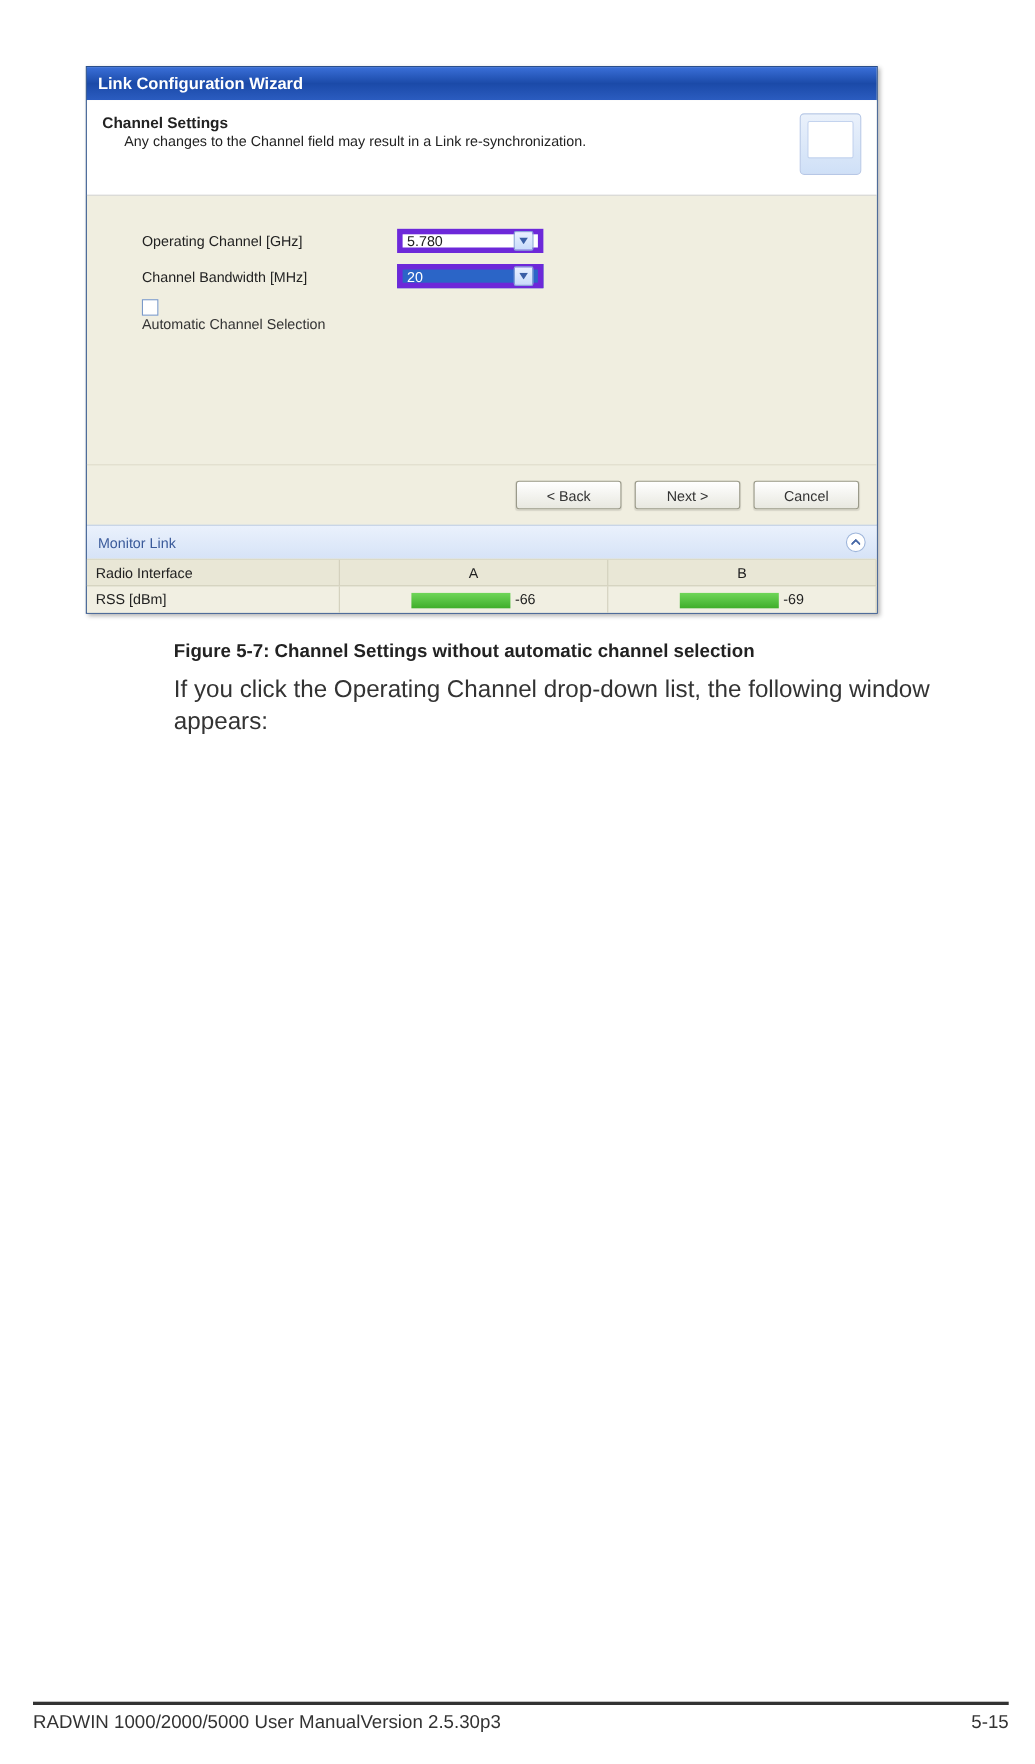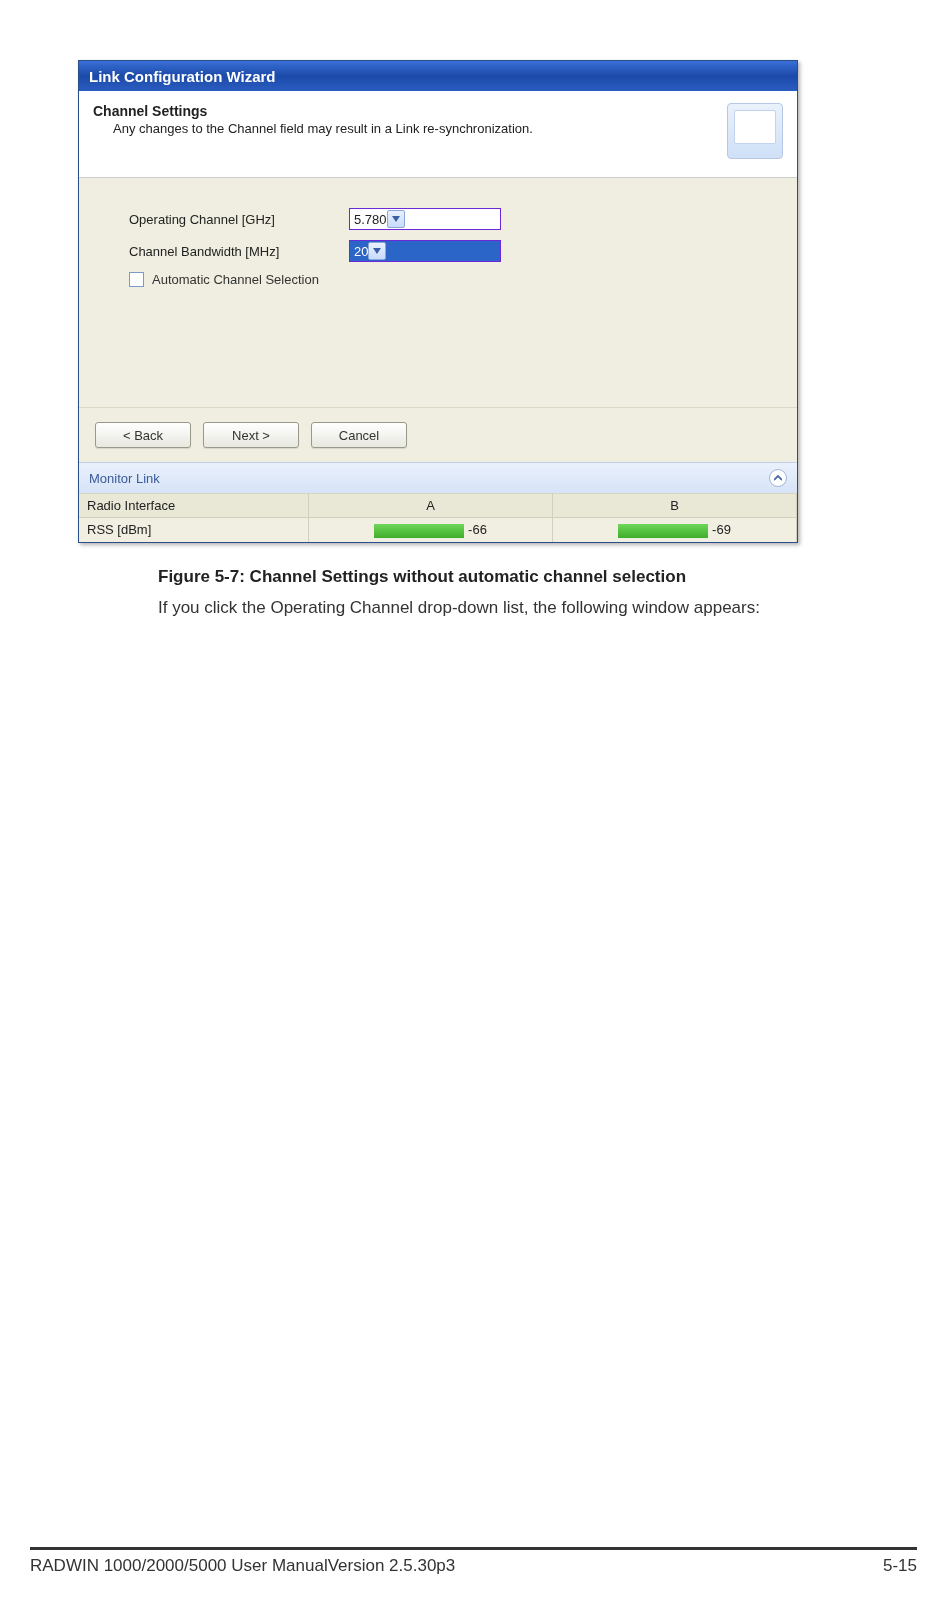--- a/index.html
+++ b/index.html
@@ -52,51 +52,54 @@
     padding: 30px 40px 120px 50px;
     background: #f0eee0;
     position: relative;
   }
   .form-row {
     display: flex;
     align-items: center;
     margin-bottom: 10px;
     font-size: 13px;
     color: #222;
+    gap: 12px;
   }
   .form-row label { width: 220px; }
   .select {
-    width: 152px; height: 22px;
-    border: 1px solid #6d28d9;
+    width: 133px; height: 22px;
+    border: 5px solid #6d28d9;
     background: #fff;
     font-size: 13px;
     padding: 1px 4px;
     display: flex;
+    justify-content: space-between;
     align-items: center;
   }
   .select.hl { background: #2b65c7; color: #fff; }
   .dd-btn {
     width: 18px; height: 18px;
     background: linear-gradient(to bottom,#e9f1ff,#c8dbfb);
     border: 1px solid #8aa7d8;
     border-radius: 2px;
     display: flex; align-items: center; justify-content: center;
   }
   .dd-btn svg { width: 8px; height: 6px; }
-  .chk-row { display: flex; align-items: flex-start; margin-top: 8px; font-size: 13px; }
+  .chk-row { display: flex; align-items: flex-start; margin-top: 8px; font-size: 13px; flex-direction: column; }
   .chk {
     width: 15px; height: 15px;
     border: 1px solid #7b9ac9;
     background: #fff;
     margin-right: 8px;
   }
   .btn-row {
     background: #f0eee0;
     padding: 14px 16px;
     display: flex;
+    justify-content: flex-end;
     gap: 12px;
     border-top: 1px solid #dcd9c7;
   }
   .btn {
     width: 96px; height: 26px;
     background: linear-gradient(to bottom,#fff,#e8e8e0);
     border: 1px solid #9a9a8a;
     border-radius: 3px;
     font-size: 13px;
     display: flex; align-items: center; justify-content: center;
@@ -144,21 +147,21 @@
     margin-right: 4px;
   }
   .caption {
     margin: 24px 0 10px 128px;
     font-size: 17px;
     font-weight: bold;
     color: #222;
   }
   .bodytext {
     margin: 0 40px 0 128px;
-    font-size: 17px;
+    font-size: 22px;
     color: #333;
     line-height: 1.35;
   }
   .ftr {
     position: absolute;
     left: 30px; right: 24px; bottom: 28px;
     border-top: 3px solid #333;
     padding-top: 6px;
     display: flex;
     justify-content: space-between;

